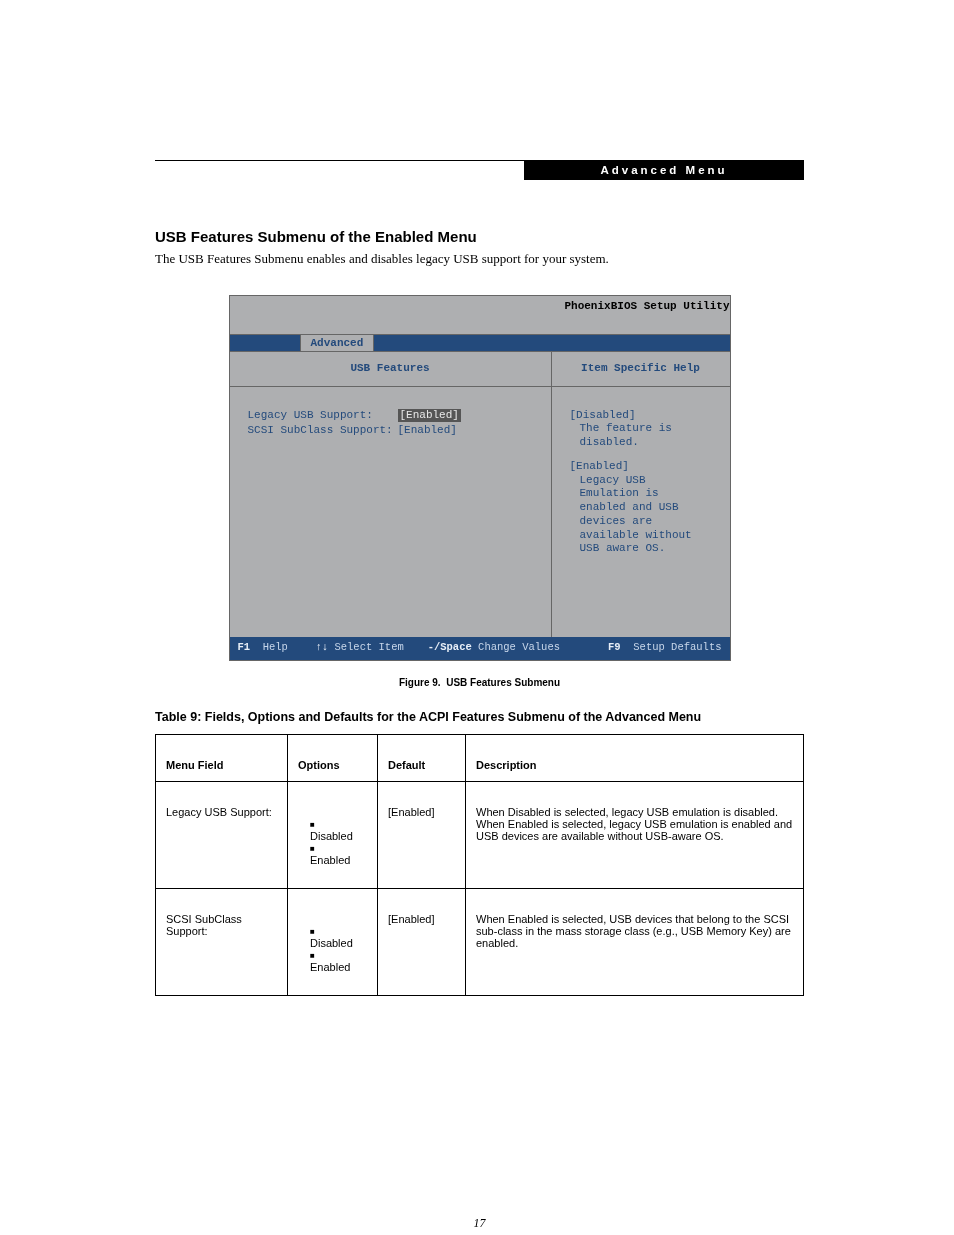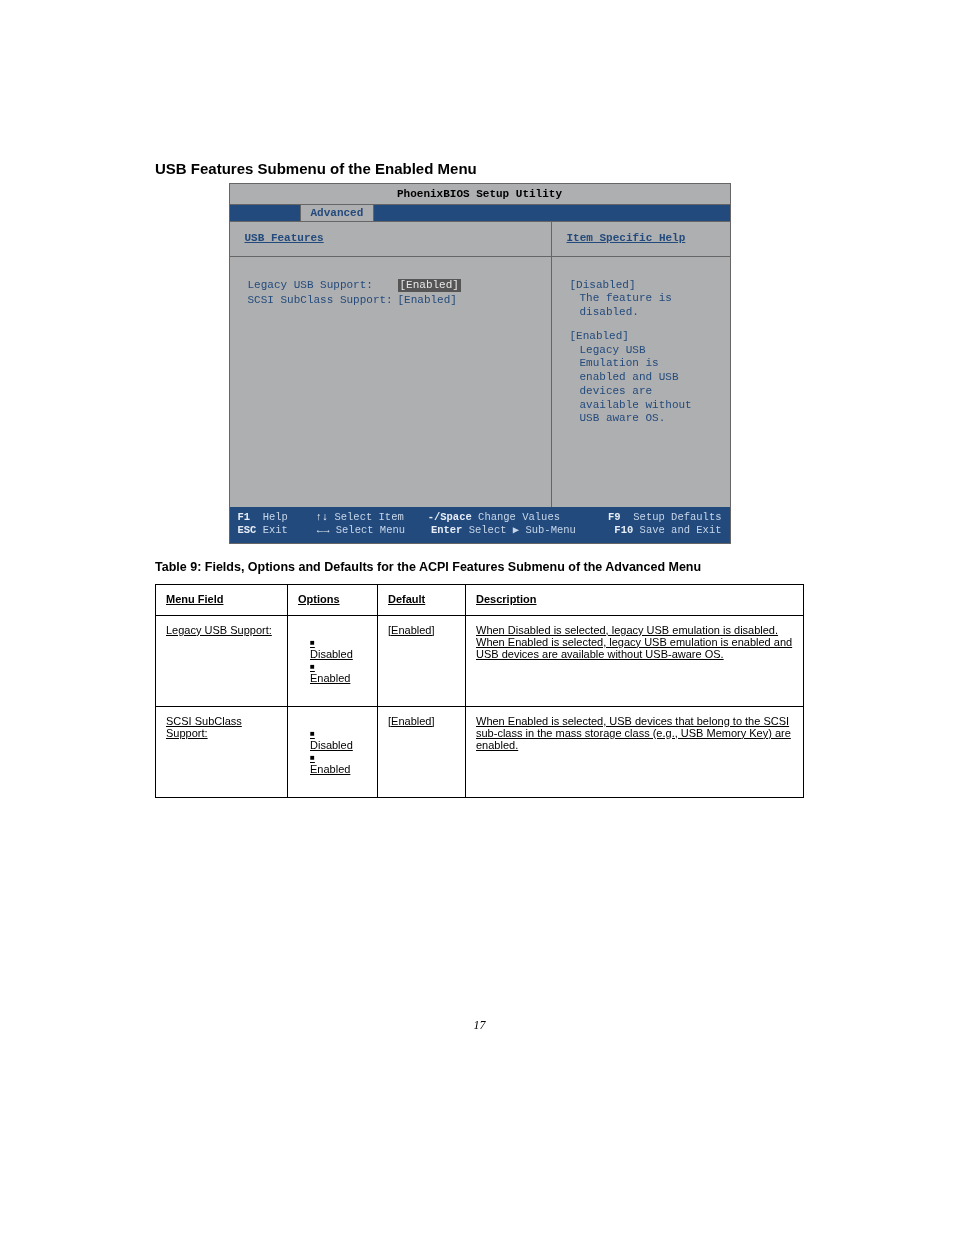--- a/index.html
+++ b/index.html
@@ -48,22 +48,22 @@
     margin: 0 auto 16px auto;
     width: 502px;
     border: 1px solid #666;
     font-family: 'Courier New', monospace;
     font-size: 11px;
     line-height: 1.25;
   }
   .bios-title {
     background: #aeafb1;
     color: #000;
-    text-align: center;
-    padding: 4px 0 2px 0;
+    text-align: right;
+    padding: 4px 0 20px 0;
     border-bottom: 1px solid #666;
     font-weight: bold;
   }
   .bios-tabs {
     background: #234a7c;
     color: #bcd;
     display: flex;
     border-bottom: 1px solid #666;
     height: 17px;
   }
@@ -83,26 +83,25 @@
     background: #aeafb1;
   }
   .bios-left {
     width: 322px;
     border-right: 1px solid #666;
   }
   .bios-right {
     flex: 1;
   }
   .bios-head {
-    text-align: left;
-    padding: 10px 15px;
+    text-align: center;
+    padding: 10px 4px;
     border-bottom: 1px solid #666;
     color: #234a7c;
     font-weight: bold;
-    text-decoration: underline;
   }
   .bios-content {
     padding: 22px 18px 10px 18px;
     min-height: 250px;
     color: #234a7c;
   }
   .bios-row { display: flex; margin-bottom: 2px; }
   .bios-label { width: 150px; }
   .bios-val { color: #234a7c; }
   .bios-val.hl { background: #555; color: #e8e8e8; padding: 0 2px; }
@@ -138,24 +137,23 @@
     margin: 0 0 10px 0;
   }
   table.fields {
     width: 100%;
     border-collapse: collapse;
     font-family: Arial, Helvetica, sans-serif;
     font-size: 11px;
   }
   table.fields th, table.fields td {
     border: 1px solid #000;
-    padding: 8px 10px 10px 10px;
+    padding: 24px 10px 10px 10px;
     vertical-align: top;
     text-align: left;
-    text-decoration: underline;
   }
   table.fields th {
     font-weight: bold;
   }
   .col-menu { width: 132px; }
   .col-opts { width: 90px; }
   .col-def { width: 88px; }
   .opts ul { list-style: none; margin: 12px; padding: 0; }
   .opts li::before { content: "■ "; font-size: 8px; position: relative; top:-1px; }
 
@@ -164,22 +162,26 @@
     font-style: italic;
     font-size: 12px;
     margin-top: 220px;
   }
 </style>
 </head>
 <body>
 
 <div class="page">
 
+  <div class="top-rule">
+    <div class="header-banner">Advanced Menu</div>
+  </div>
 
   <h2 class="section-title">USB Features Submenu of the Enabled Menu</h2>
+  <p class="intro">The USB Features Submenu enables and disables legacy USB support for your system.</p>
 
   <div class="bios-wrap">
     <div class="bios-title">PhoenixBIOS Setup Utility</div>
     <div class="bios-tabs">
       <div class="bios-tab active">Advanced</div>
     </div>
     <div class="bios-body">
       <div class="bios-left">
         <div class="bios-head">USB Features</div>
         <div class="bios-content">
@@ -207,29 +209,26 @@
         </div>
       </div>
     </div>
     <div class="bios-foot">
       <div class="bios-foot-row">
         <span class="bf-col1"><span class="bf-key">F1</span>  <span>Help</span></span>
         <span class="bf-col2"><span class="bf-key">↑↓</span> <span>Select Item</span></span>
         <span class="bf-col3"><span class="bf-key">-/Space</span> <span>Change Values</span></span>
         <span class="bf-col4"><span class="bf-key">F9</span>  <span>Setup Defaults</span></span>
       </div>
-      <div class="bios-foot-row">
-        <span class="bf-col1"><span class="bf-key">ESC</span> <span>Exit</span></span>
-        <span class="bf-col2"><span class="bf-key">←→</span> <span>Select Menu</span></span>
-        <span class="bf-col3"><span class="bf-key">Enter</span> <span>Select ▶ Sub-Menu</span></span>
-        <span class="bf-col4"><span class="bf-key">F10</span> <span>Save and Exit</span></span>
-      </div>
     </div>
   </div>
 
+  <div class="fig-caption">
+    <b>Figure 9.</b>&nbsp;&nbsp;<b>USB Features Submenu</b>
+  </div>
 
   <div class="table-title">Table 9: Fields, Options and Defaults for the ACPI Features Submenu of the Advanced Menu</div>
 
   <table class="fields">
     <thead>
       <tr>
         <th class="col-menu">Menu Field</th>
         <th class="col-opts">Options</th>
         <th class="col-def">Default</th>
         <th>Description</th>

